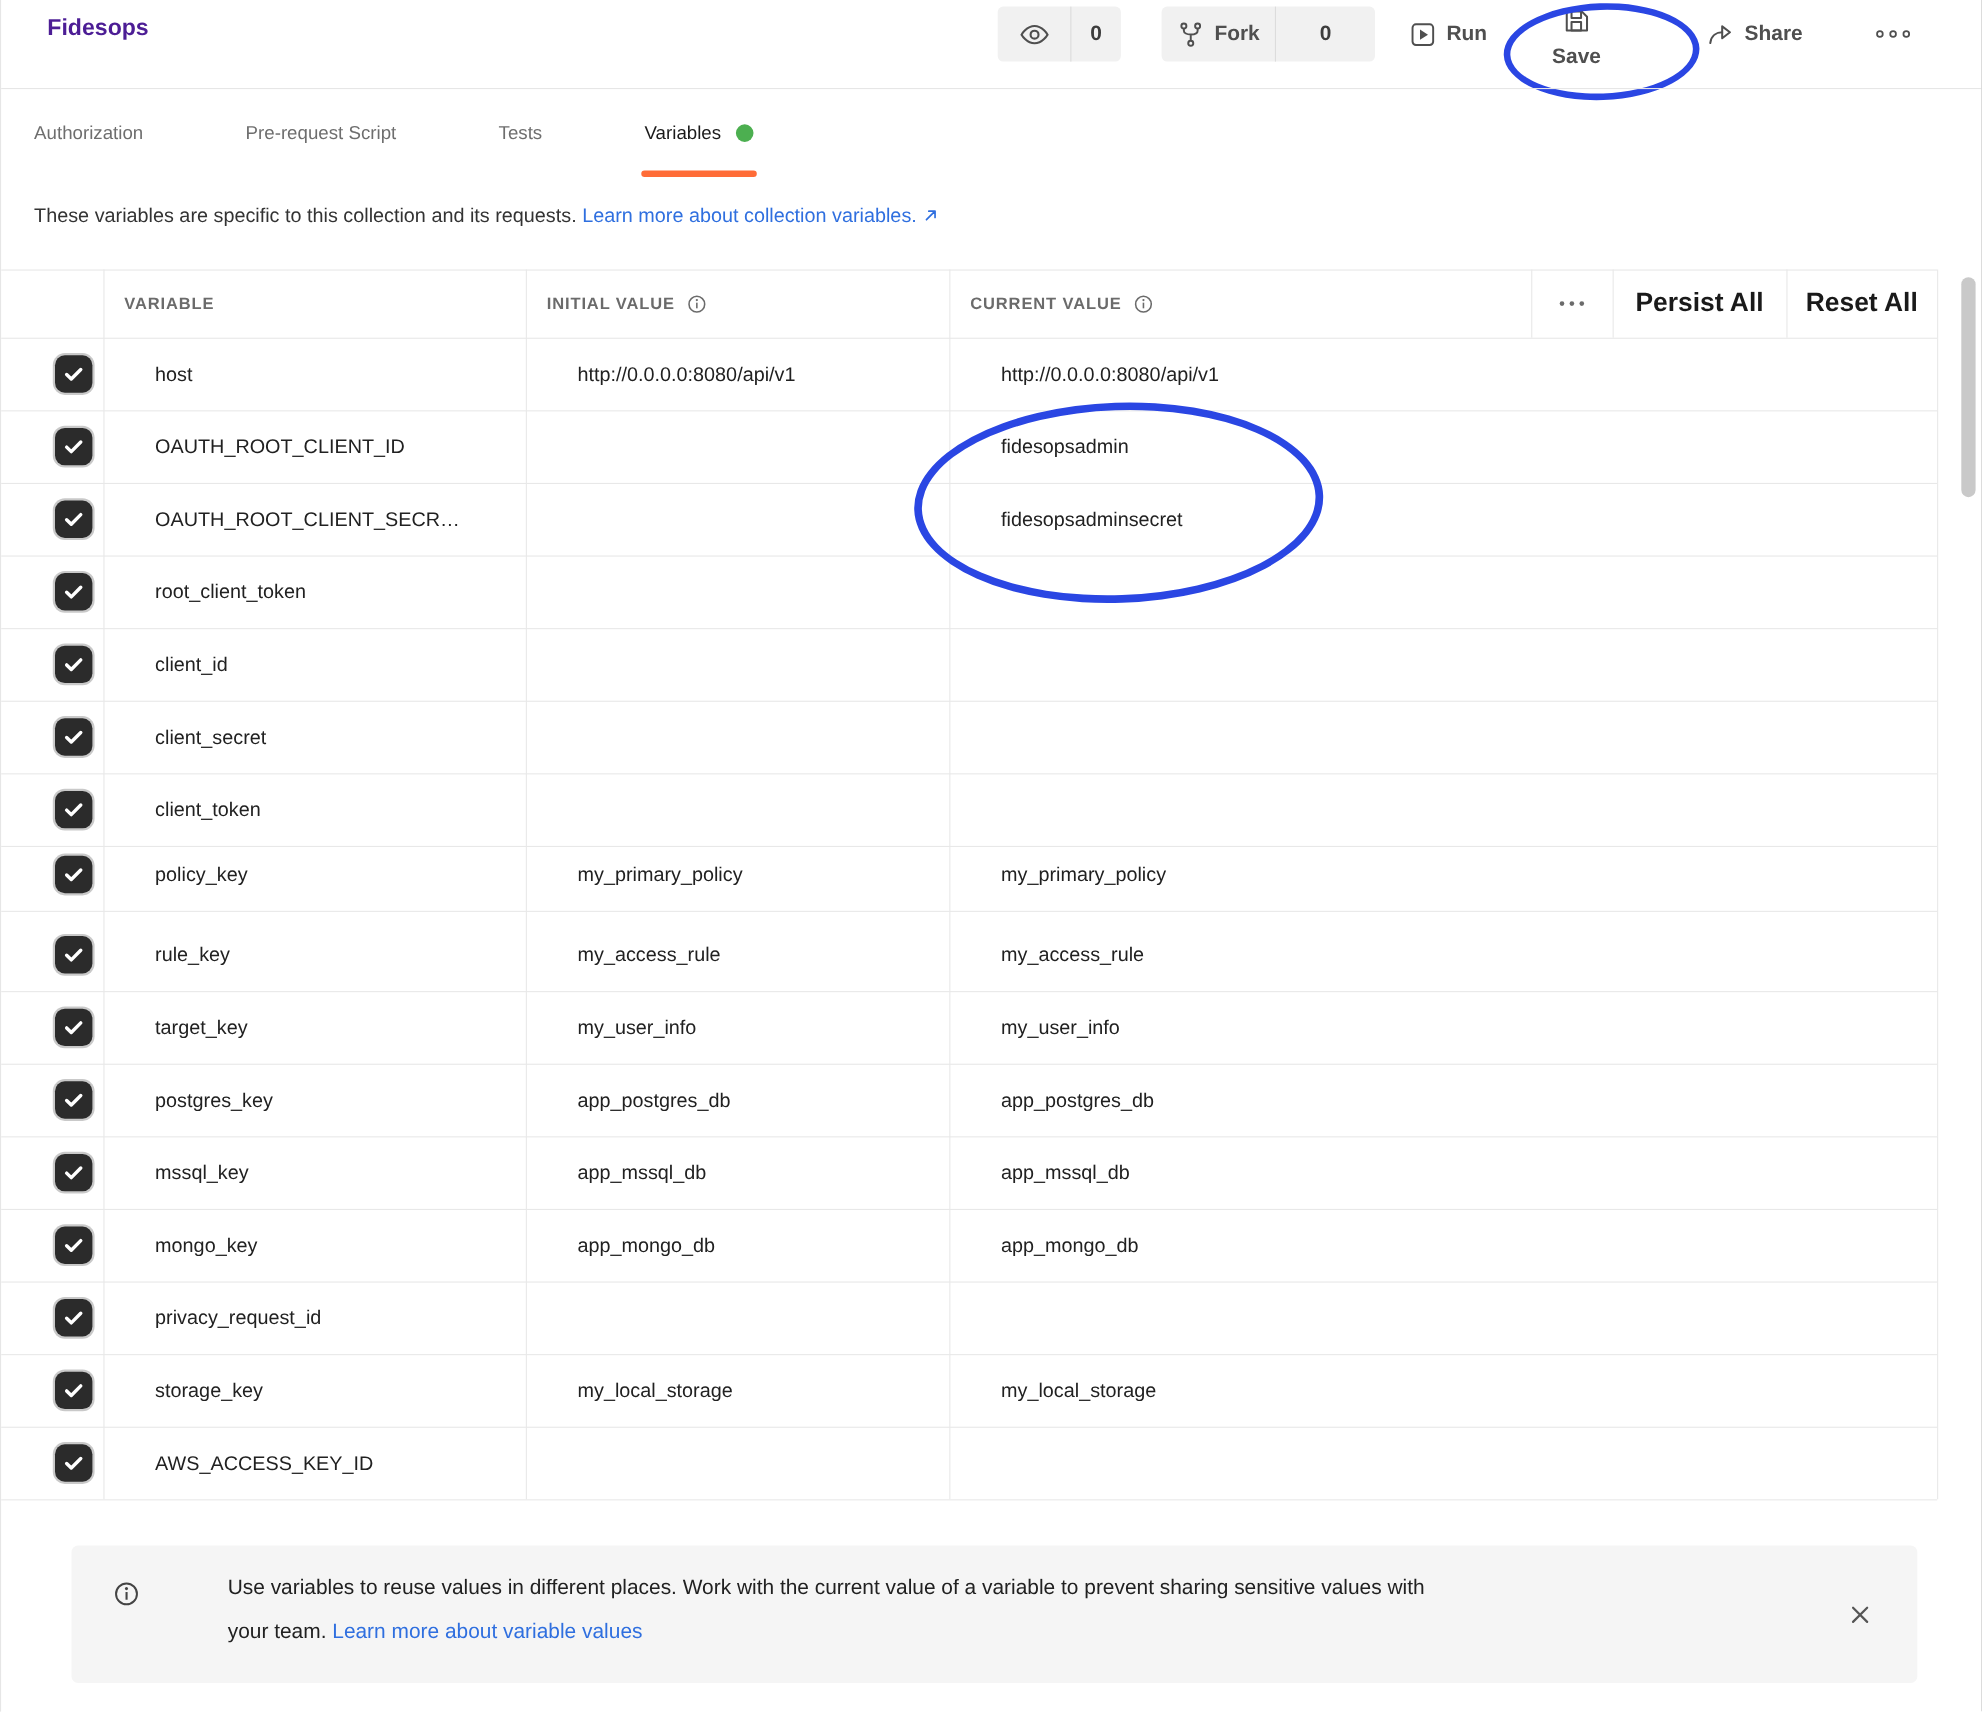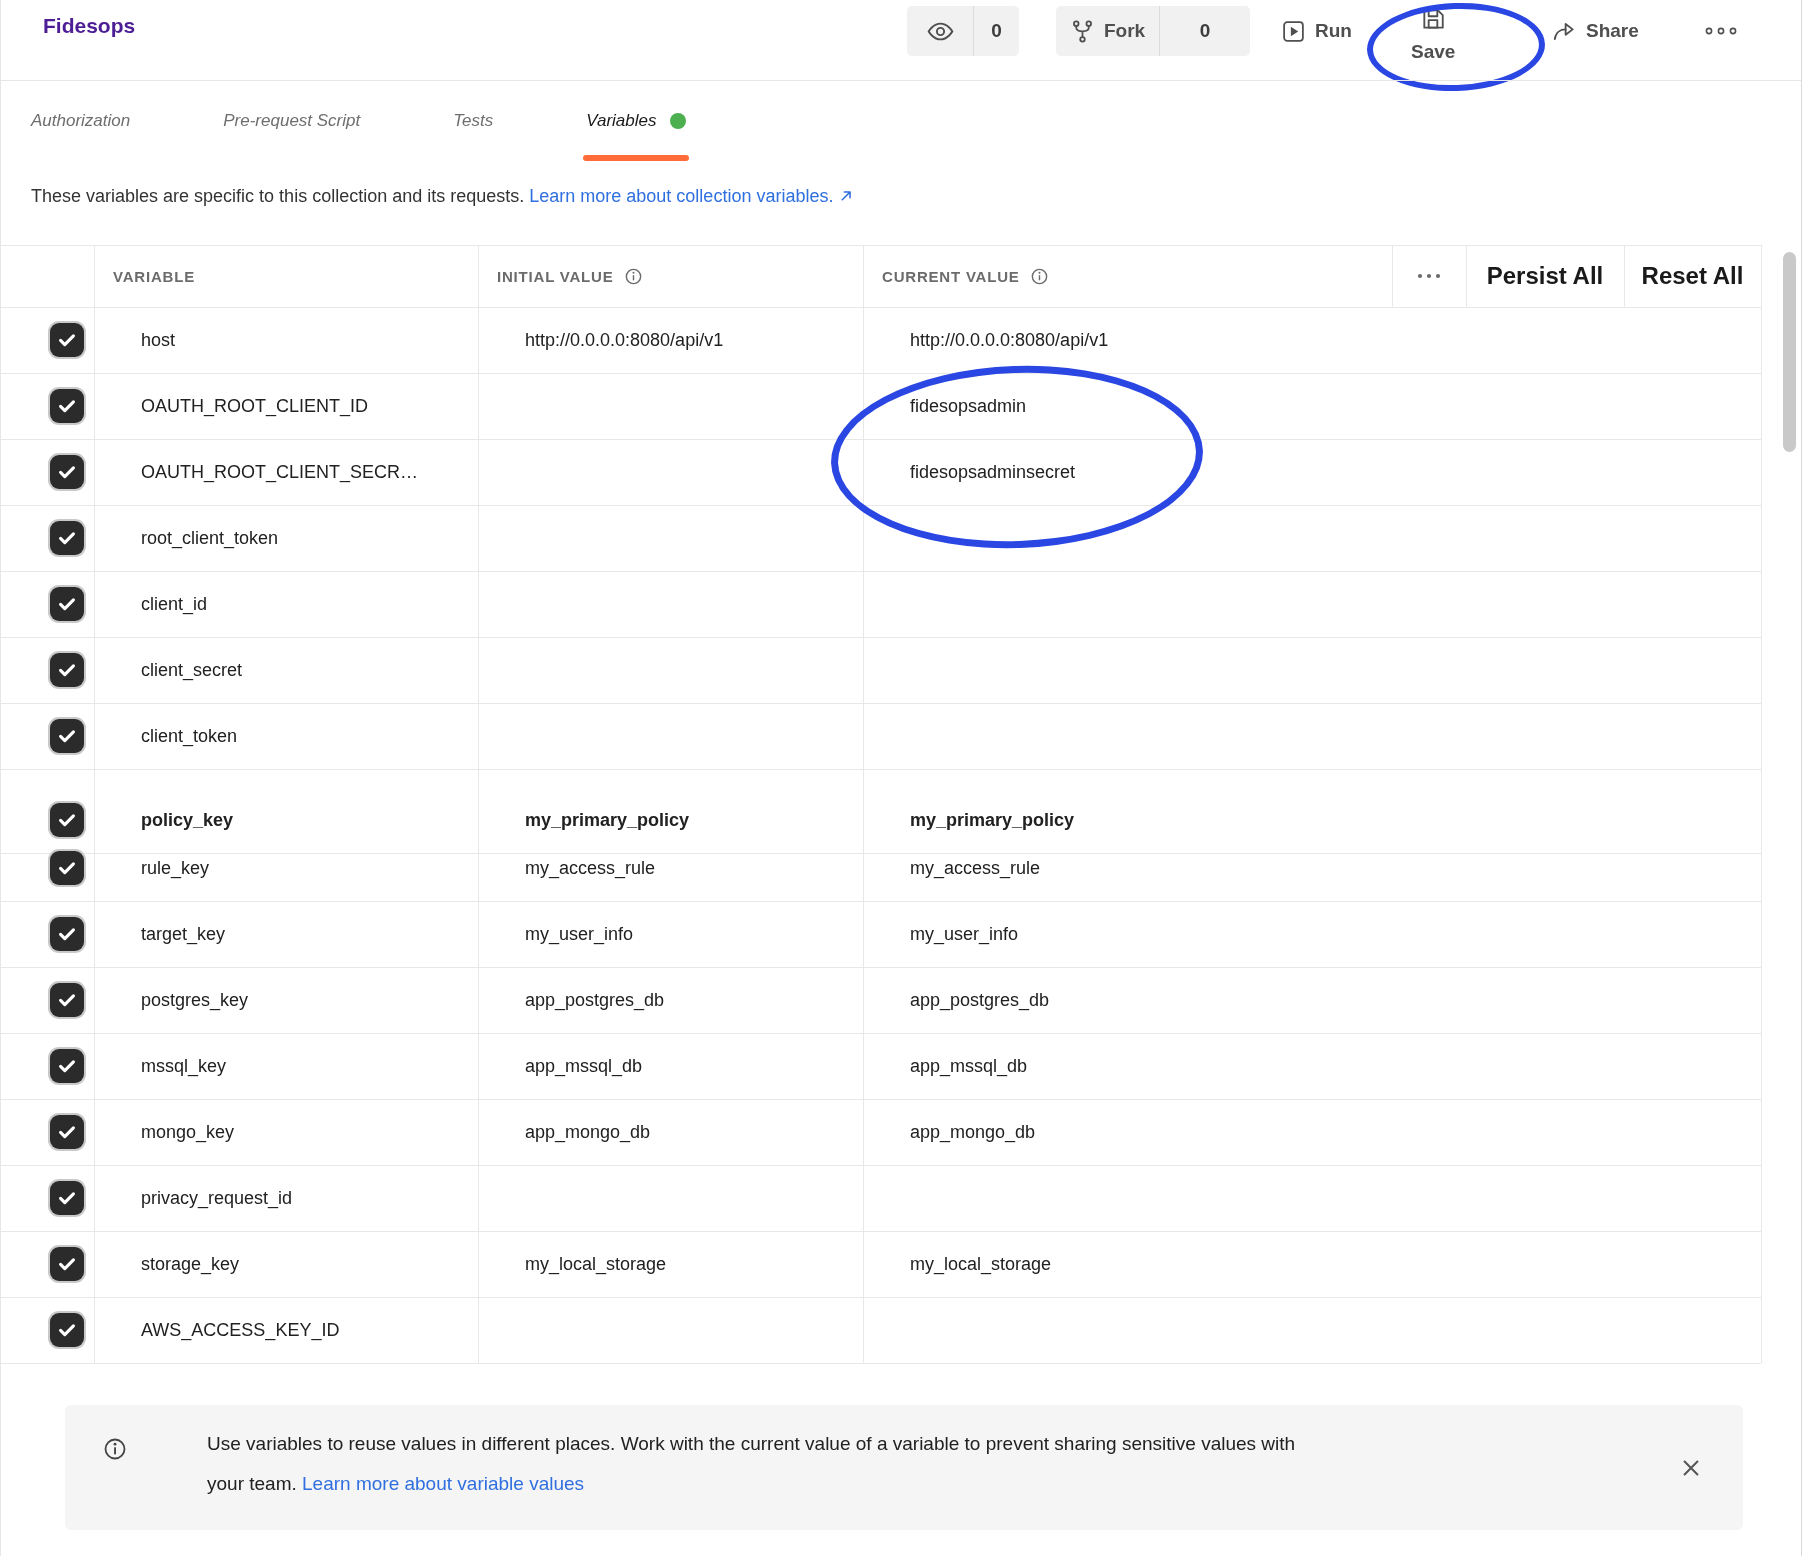--- a/index.html
+++ b/index.html
@@ -11,21 +11,21 @@
   #title{left:42px;top:14px;font-size:21px;font-weight:700;color:#4c1d95;}
   #header-border{left:0;top:80px;width:1802px;height:1px;background:#e6e6e6;}
   .btn-label{font-size:19px;font-weight:600;color:#4f4f4f;}
   .count{font-size:19px;font-weight:600;color:#3d3d3d;}
   .group{display:flex;align-items:stretch;background:#f1f1f1;border-radius:5px;height:50px;top:6px;}
   .group .seg{display:flex;align-items:center;justify-content:center;gap:9px;padding:0 14px;}
   .group .divider{width:1px;background:#dcdcdc;margin:0;}
   .plainbtn{display:flex;align-items:center;gap:9px;height:50px;top:6px;cursor:pointer;}
   
   #tabbar{left:30px;top:80px;height:82px;display:flex;align-items:center;gap:93px;}
-  .tab{position:relative;font-size:17px;color:#6e6e6e;height:82px;display:flex;align-items:center;gap:13px;cursor:pointer;font-style:italic;}
+  .tab{position:relative;font-size:17px;color:#6e6e6e;height:82px;display:flex;align-items:center;gap:13px;cursor:pointer;}
   .tab.active{color:#1a1a1a;}
   .tab.active::after{content:"";position:absolute;left:-3px;right:-3px;bottom:1px;height:6px;
       background:#ff6c37;border-radius:3px;}
   .dot{width:16px;height:16px;border-radius:50%;background:#4caf50;}
   
   #desc{left:30px;top:186px;font-size:18px;color:#333;}
   a.link{color:#2f6fdf;text-decoration:none;}
   
   .hline{background:#e8e8e8;height:1px;}
   .vline{background:#e8e8e8;width:1px;}
@@ -272,21 +272,21 @@
       <div class="checkbox">
         <svg width="22" height="22" viewBox="0 0 24 24" fill="none" stroke="#ffffff" stroke-width="3.4" stroke-linecap="round" stroke-linejoin="round">
           <path d="M5 12.5l4.6 4.5L19 7.5"></path>
         </svg>
       </div>
       <div class="cell name">client_token</div>
       <div class="cell initial"></div>
       <div class="cell current"></div>
     </div>
 
-    <div class="row" style="border-bottom: 1px solid rgb(232, 232, 232); top: 787px; font-weight: bold;">
+    <div class="row" style="border-bottom: 1px solid rgb(232, 232, 232); top: 762px;">
       <div class="checkbox">
         <svg width="22" height="22" viewBox="0 0 24 24" fill="none" stroke="#ffffff" stroke-width="3.4" stroke-linecap="round" stroke-linejoin="round">
           <path d="M5 12.5l4.6 4.5L19 7.5"></path>
         </svg>
       </div>
       <div class="cell name">policy_key</div>
       <div class="cell initial">my_primary_policy</div>
       <div class="cell current">my_primary_policy</div>
     </div>
 

